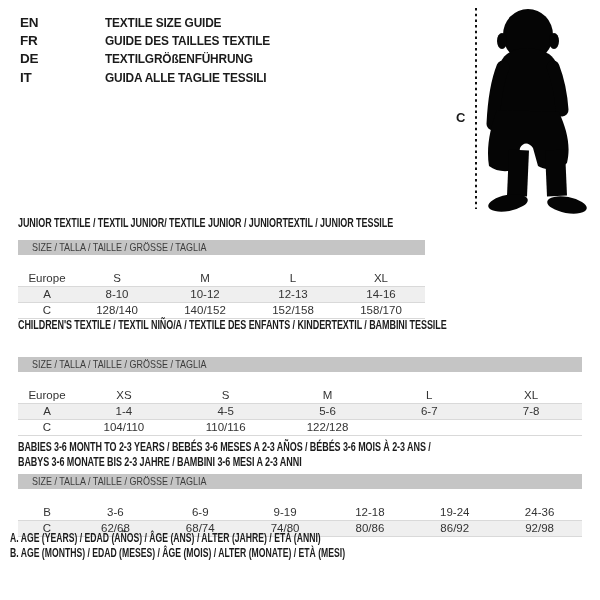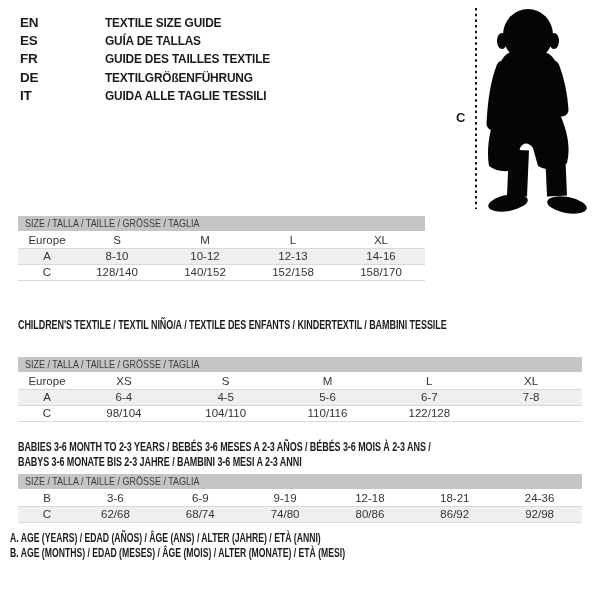--- a/index.html
+++ b/index.html
@@ -25,22 +25,22 @@
   .lang-code { width:37px; flex:none; }
 
   
   .figure-svg { position:absolute; left:455px; top:0; }
   .height-label { position:absolute; left:456px; top:110px; font-weight:bold; font-size:13px; }
 
   
   .tbl { position:absolute; left:18px; }
   .tbl-title { font-size:12.5px; font-weight:bold; line-height:14px; letter-spacing:-.1px; }
   .tbl-title.multiline .line { display:block; line-height:15px; }
-  .size-bar { background:#c5c5c5; height:15px; line-height:15px; padding-left:7px;
-              font-size:11.5px; color:#3c3c3c; margin-bottom:2px; }
+  .size-bar { background:#c5c5c5; height:15px; line-height:15px; padding-left:14px;
+              font-size:11.5px; color:#3c3c3c; margin-bottom:16px; }
   .grid-row { display:grid; height:16px; line-height:15px; font-size:11.5px; color:#333;
               border-bottom:1px solid #d9d9d9; }
   .grid-row .cell { text-align:center; overflow:hidden; }
   .grid-row .cell.label { text-align:center; padding-left:3px; }
   .grid-row.alt { background:#efefef; }
   .cols4 { grid-template-columns:55px repeat(4,1fr); }
   .cols5 { grid-template-columns:55px repeat(5,1fr); }
   .cols6 { grid-template-columns:55px repeat(6,1fr); }
   .t1 { top:216px; width:407px; }
   .t1 .tbl-title { margin-bottom:10px; }
@@ -55,24 +55,20 @@
 </style>
 </head>
 <body>
 
 <div class="page">
 
   <div class="lang-block">
     <div class="lang-row">
       <span class="lang-code">EN</span>
       <span class="scx88">TEXTILE SIZE GUIDE</span>
-    </div>
-    <div class="lang-row">
-      <span class="lang-code">ES</span>
-      <span class="scx88">GUÍA DE TALLAS</span>
     </div>
     <div class="lang-row">
       <span class="lang-code">FR</span>
       <span class="scx88">GUIDE DES TAILLES TEXTILE</span>
     </div>
     <div class="lang-row">
       <span class="lang-code">DE</span>
       <span class="scx88">TEXTILGRÖßENFÜHRUNG</span>
     </div>
     <div class="lang-row">
@@ -93,20 +89,23 @@
       <path d="M 42,110 L 104,112 C 112,130 116,146 112,163 C 104,170 90,171 83,166 L 78,148 C 74,142 68,142 65,148 L 62,168 C 54,173 42,172 34,166 C 31,148 35,128 42,110 Z"></path>
       <path d="M 64,150 L 62,196" stroke="#050505" stroke-width="20" fill="none"></path>
       <path d="M 100,150 L 102,196" stroke="#050505" stroke-width="20" fill="none"></path>
       <ellipse cx="53" cy="203" rx="20" ry="8" transform="rotate(-10 53 203)"></ellipse>
       <ellipse cx="112" cy="205" rx="20" ry="8" transform="rotate(10 112 205)"></ellipse>
     </g>
   </svg>
   <div class="height-label">C</div>
 
   <section class="tbl t1">
+    <div class="tbl-title">
+      <span class="scx72">JUNIOR TEXTILE / TEXTIL JUNIOR/ TEXTILE JUNIOR / JUNIORTEXTIL / JUNIOR TESSILE</span>
+    </div>
     <div class="size-bar">
       <span class="scx78">SIZE / TALLA / TAILLE / GRÖSSE / TAGLIA</span>
     </div>
     <div class="grid-row cols4">
       <span class="cell label">Europe</span>
       <span class="cell">S</span>
       <span class="cell">M</span>
       <span class="cell">L</span>
       <span class="cell">XL</span>
     </div>
@@ -136,50 +135,49 @@
     <div class="grid-row cols5">
       <span class="cell label">Europe</span>
       <span class="cell">XS</span>
       <span class="cell">S</span>
       <span class="cell">M</span>
       <span class="cell">L</span>
       <span class="cell">XL</span>
     </div>
     <div class="grid-row cols5 alt">
       <span class="cell label">A</span>
-      <span class="cell">6-4</span>
+      <span class="cell">1-4</span>
       <span class="cell">4-5</span>
       <span class="cell">5-6</span>
       <span class="cell">6-7</span>
       <span class="cell">7-8</span>
     </div>
     <div class="grid-row cols5">
       <span class="cell label">C</span>
-      <span class="cell">98/104</span>
       <span class="cell">104/110</span>
       <span class="cell">110/116</span>
       <span class="cell">122/128</span>
     </div>
   </section>
 
   <section class="tbl t3">
     <div class="tbl-title multiline">
       <span class="line"><span class="scx72">BABIES 3-6 MONTH TO 2-3 YEARS / BEBÉS 3-6 MESES A 2-3 AÑOS / BÉBÉS 3-6 MOIS À 2-3 ANS /</span></span>
       <span class="line"><span class="scx72">BABYS 3-6 MONATE BIS 2-3 JAHRE / BAMBINI 3-6 MESI A 2-3 ANNI</span></span>
     </div>
     <div class="size-bar">
       <span class="scx78">SIZE / TALLA / TAILLE / GRÖSSE / TAGLIA</span>
     </div>
     <div class="grid-row cols6">
       <span class="cell label">B</span>
       <span class="cell">3-6</span>
       <span class="cell">6-9</span>
       <span class="cell">9-19</span>
       <span class="cell">12-18</span>
-      <span class="cell">18-21</span>
+      <span class="cell">19-24</span>
       <span class="cell">24-36</span>
     </div>
     <div class="grid-row cols6 alt">
       <span class="cell label">C</span>
       <span class="cell">62/68</span>
       <span class="cell">68/74</span>
       <span class="cell">74/80</span>
       <span class="cell">80/86</span>
       <span class="cell">86/92</span>
       <span class="cell">92/98</span>

